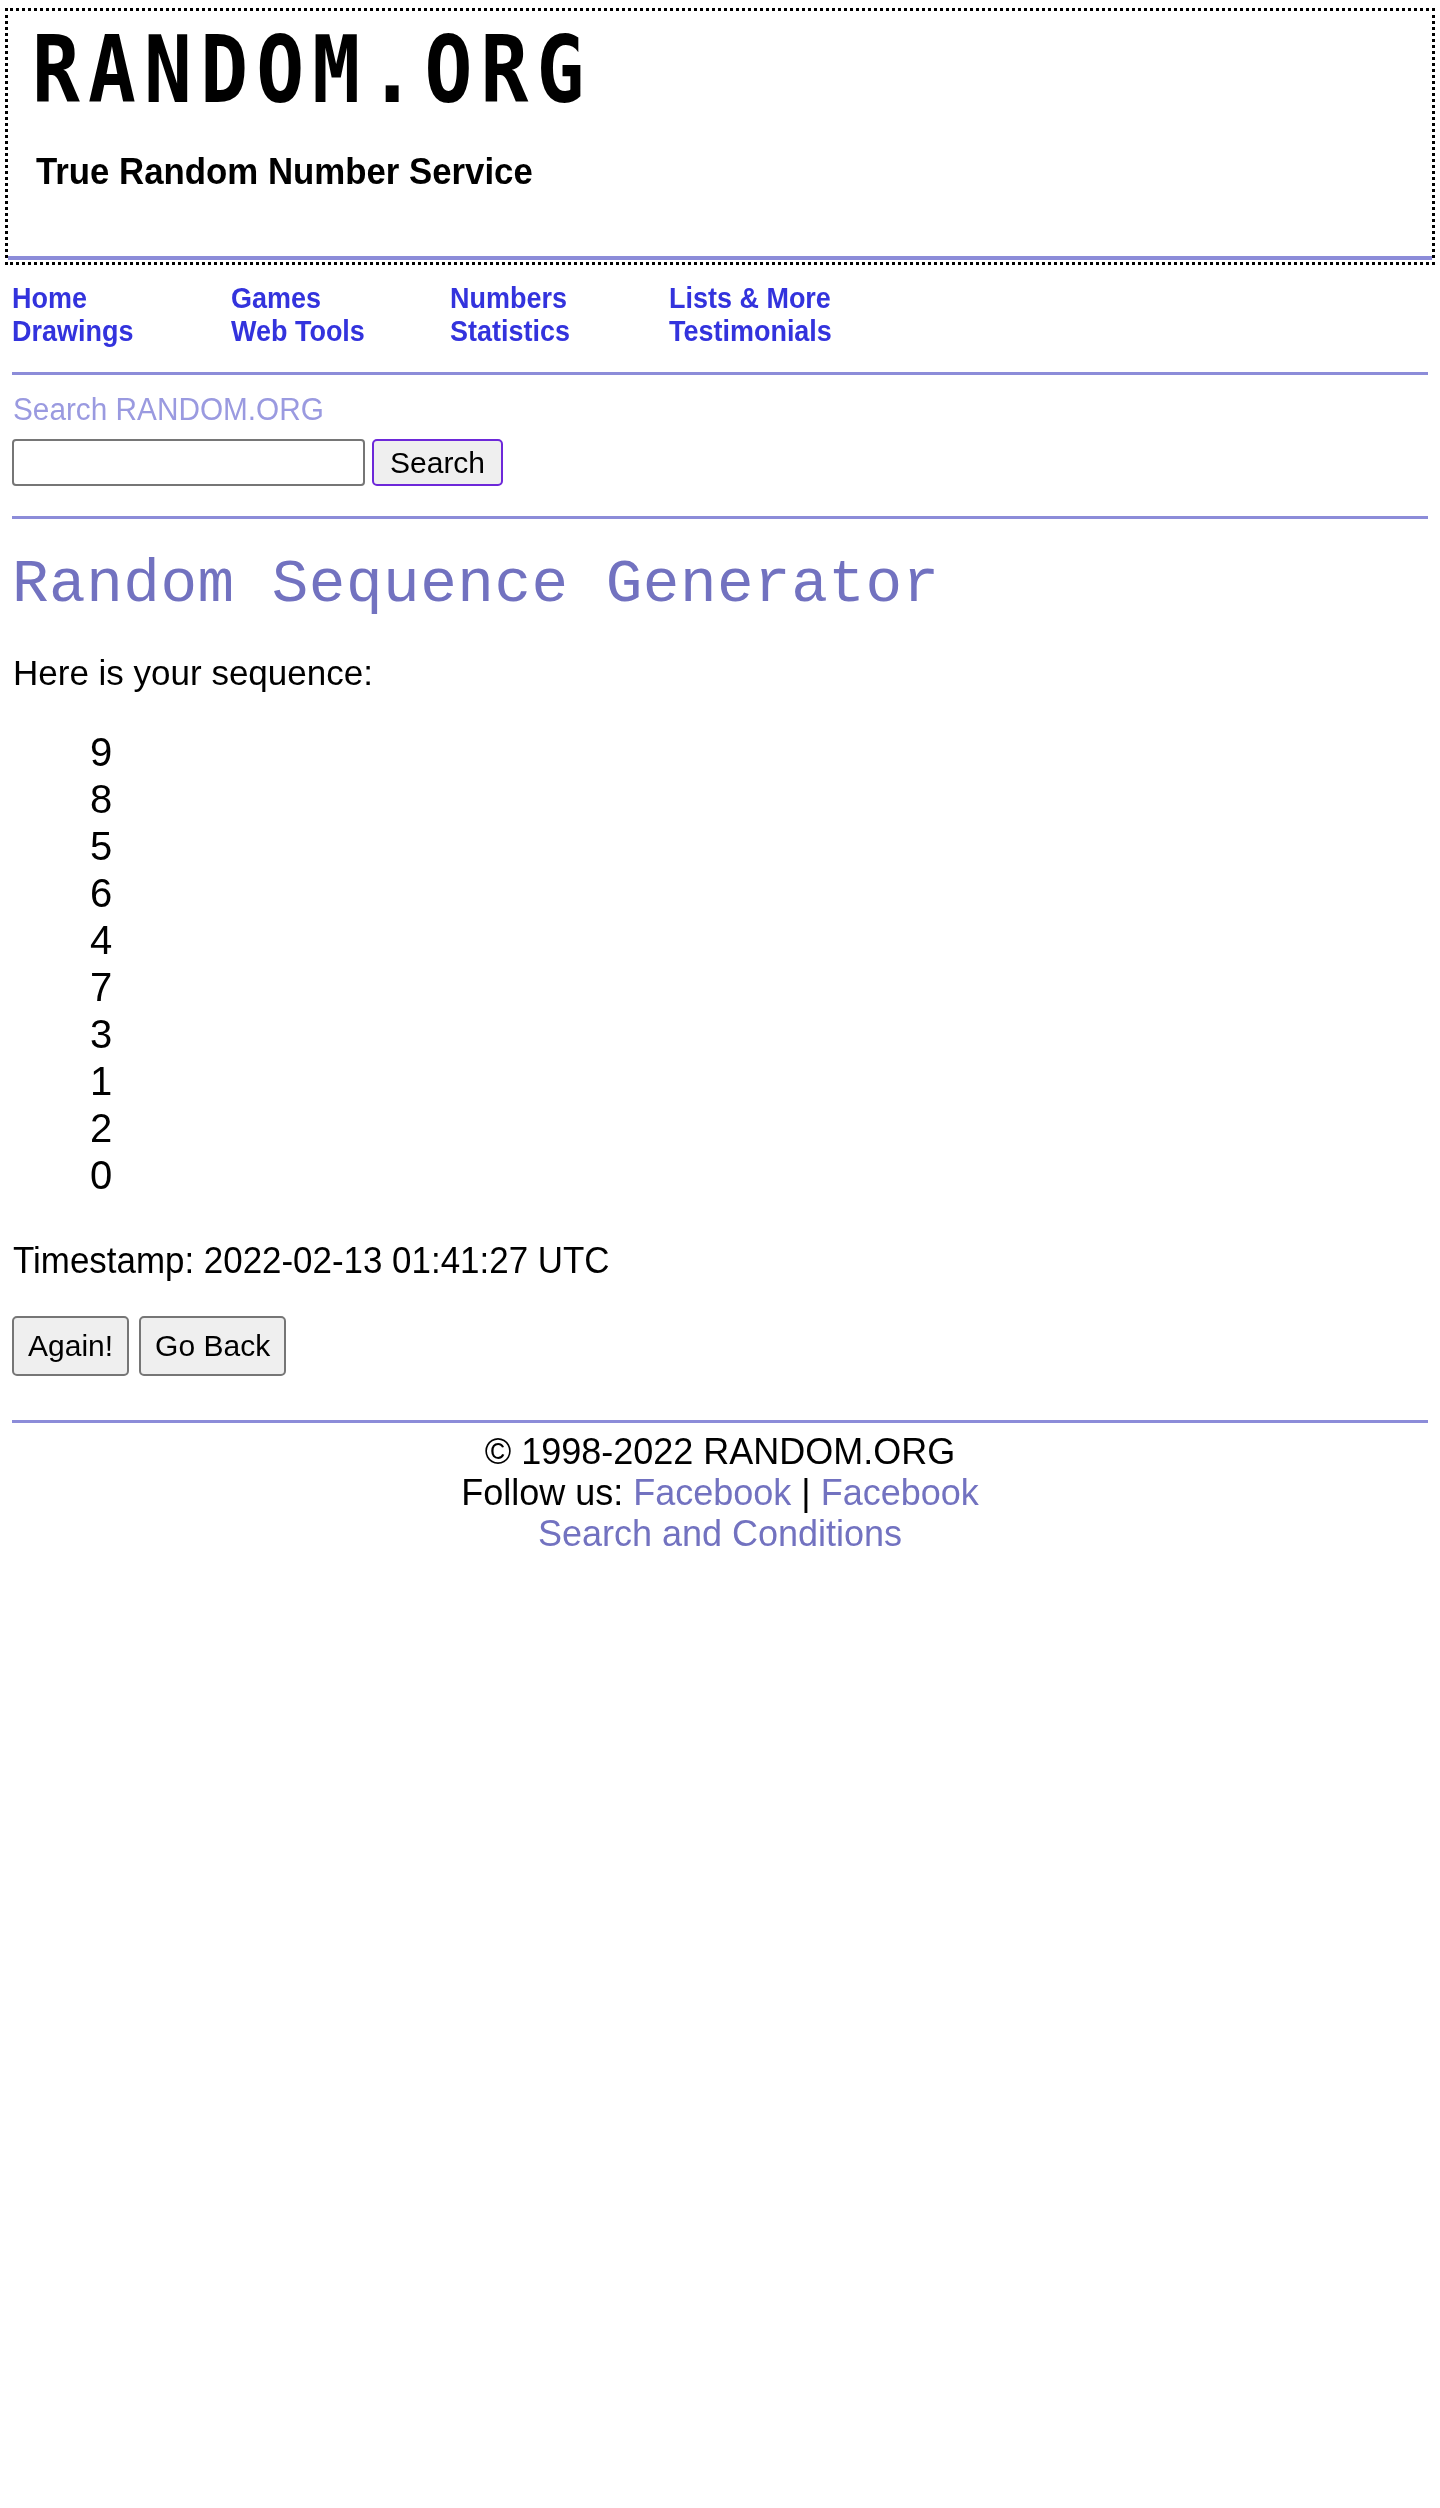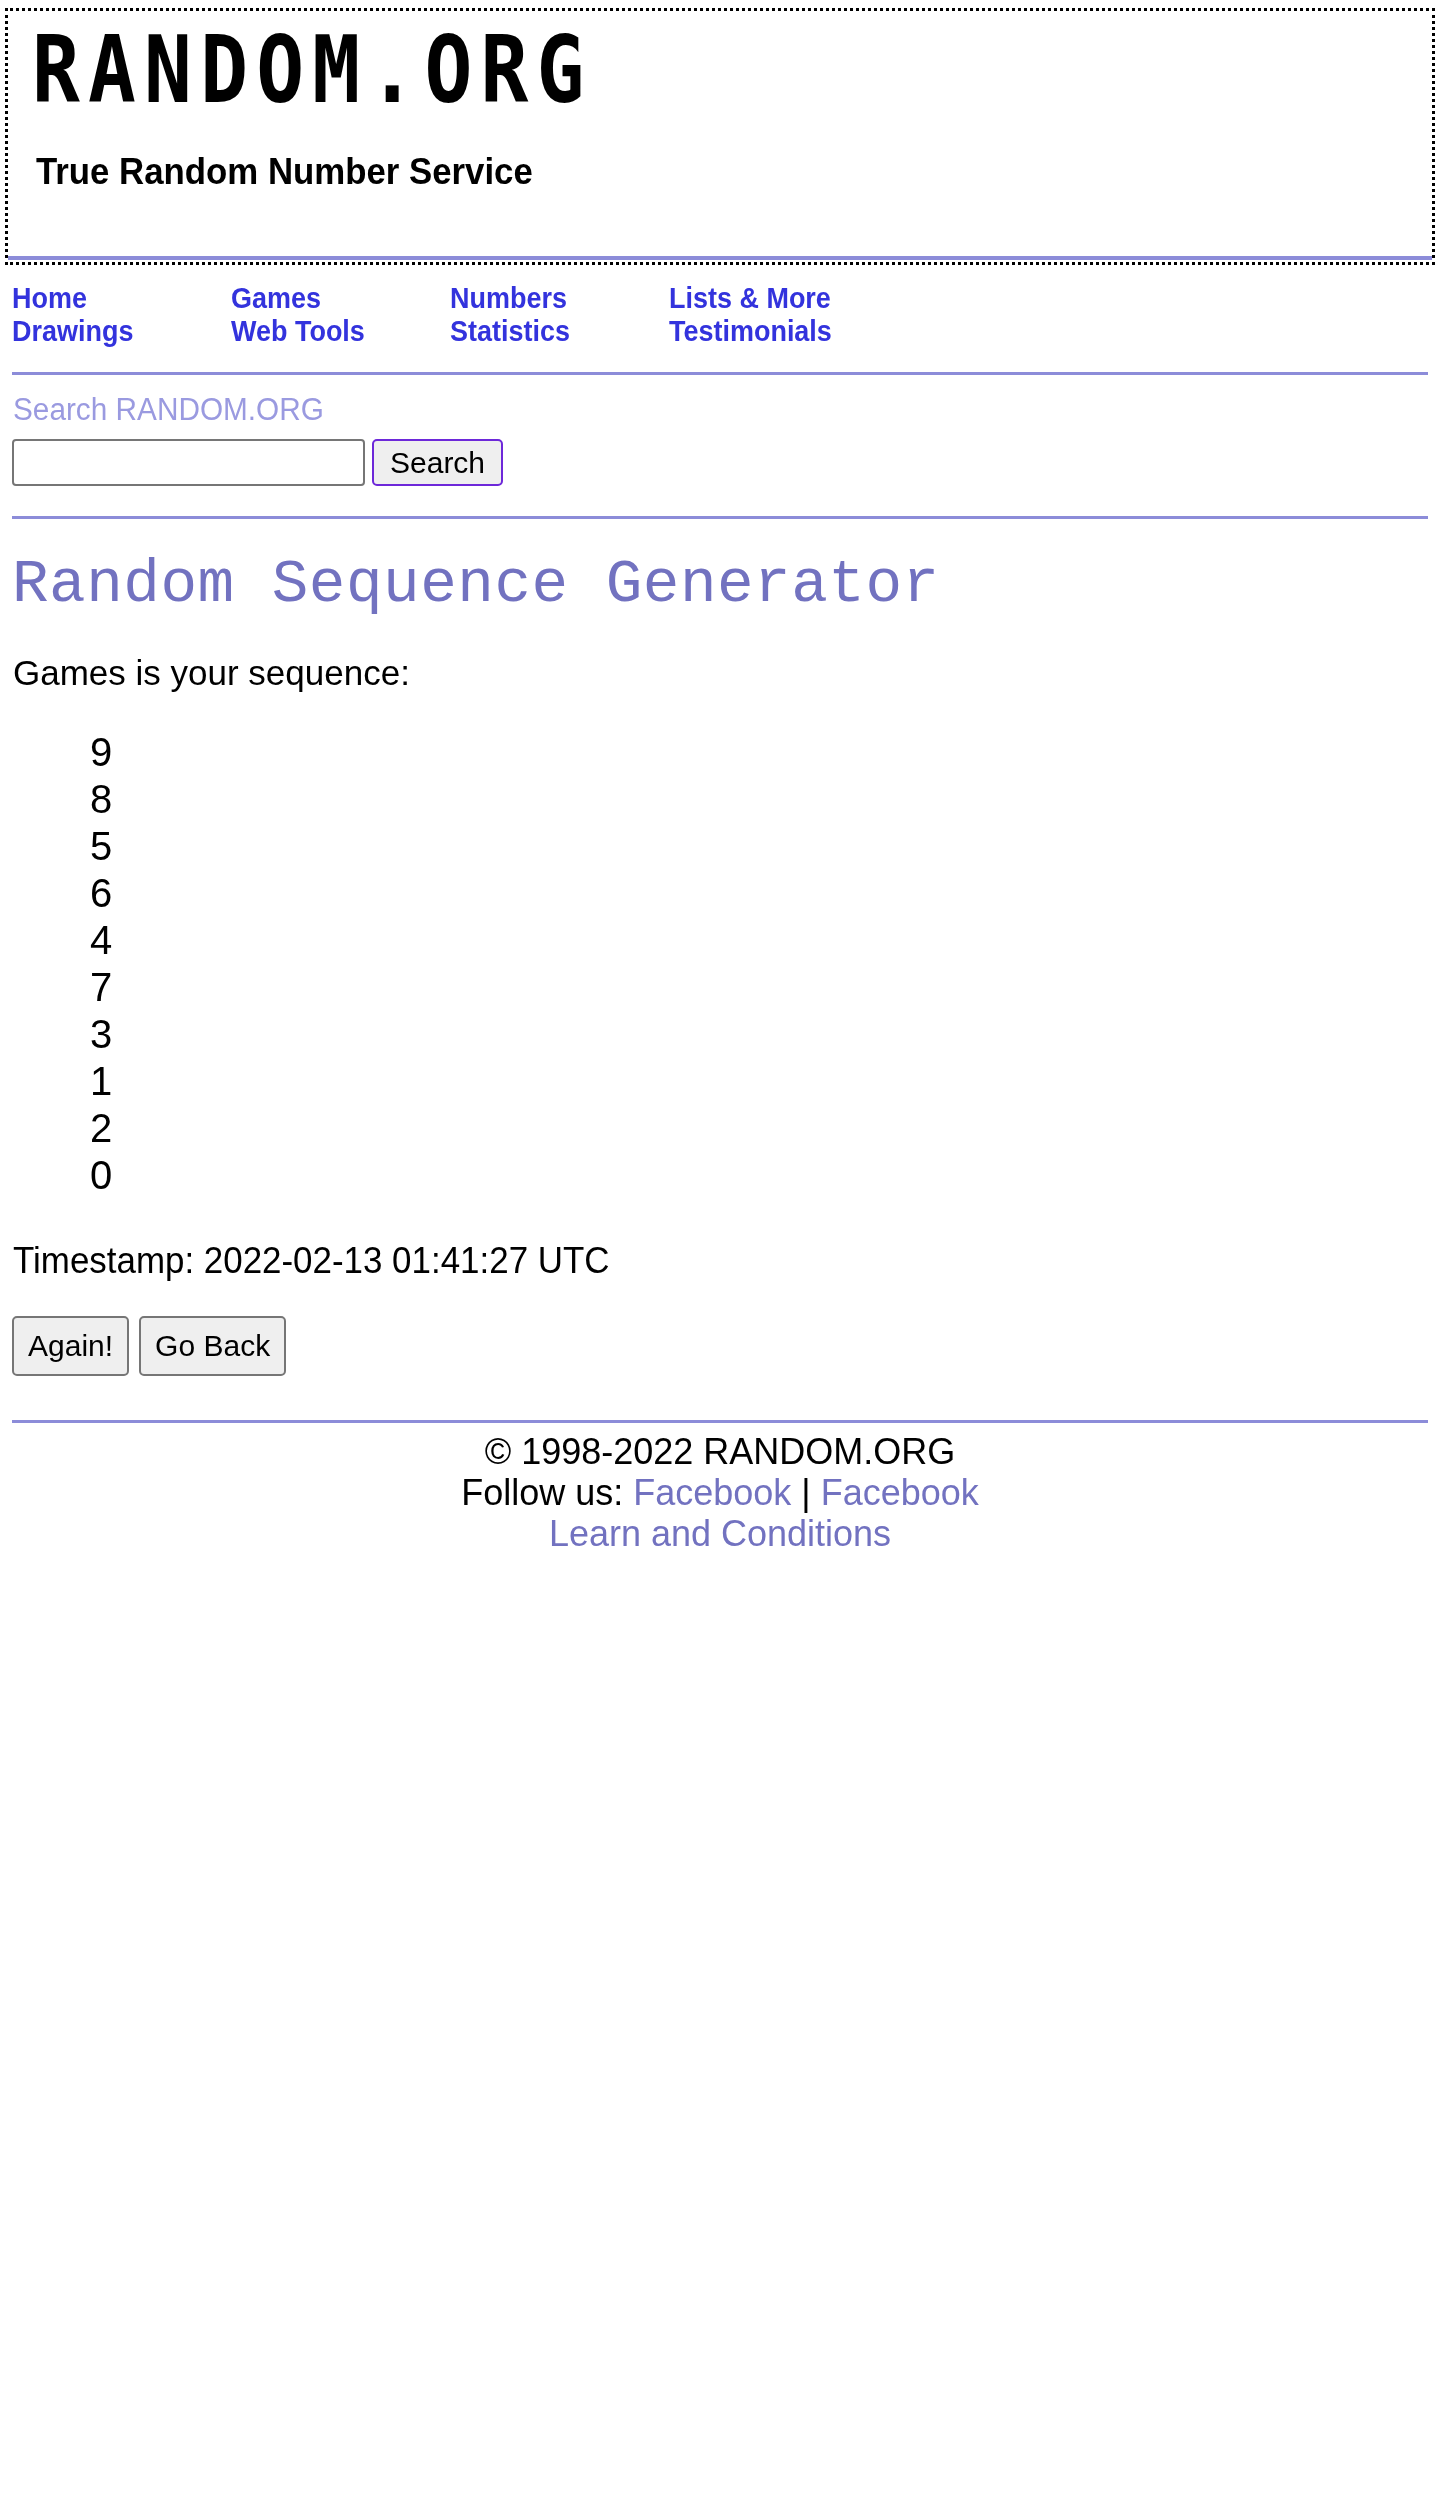--- a/index.html
+++ b/index.html
@@ -270,21 +270,21 @@
   <div class="search-row">
     <input id="search-field" class="search-input" type="text" placeholder="" style="">
     <button class="search-button" type="button">Search</button>
   </div>
 </div>
 
 <hr class="hr-purple hr-after-search">
 
 <div class="main">
   <h1 class="page-title">Random Sequence Generator</h1>
-  <p class="lead">Games is your sequence:</p>
+  <p class="lead">Here is your sequence:</p>
 
   <ul class="sequence">
     <li>9</li>
     <li>8</li>
     <li>5</li>
     <li>6</li>
     <li>4</li>
     <li>7</li>
     <li>3</li>
     <li>1</li>
@@ -298,14 +298,14 @@
     <button class="action-button" type="button">Again!</button>
     <button class="action-button" type="button">Go Back</button>
   </div>
 </div>
 
 <hr class="hr-purple hr-footer">
 
 <div class="footer">
   <span class="footer-line">© 1998-2022 RANDOM.ORG</span>
   <span class="footer-line"><span>Follow us: </span><a href="#">Facebook</a><span class="sep"> | </span><a href="#">Facebook</a></span>
-  <span class="footer-line"><a href="#">Learn and Conditions</a></span>
+  <span class="footer-line"><a href="#">Search and Conditions</a></span>
 </div>
 
 </body></html>

